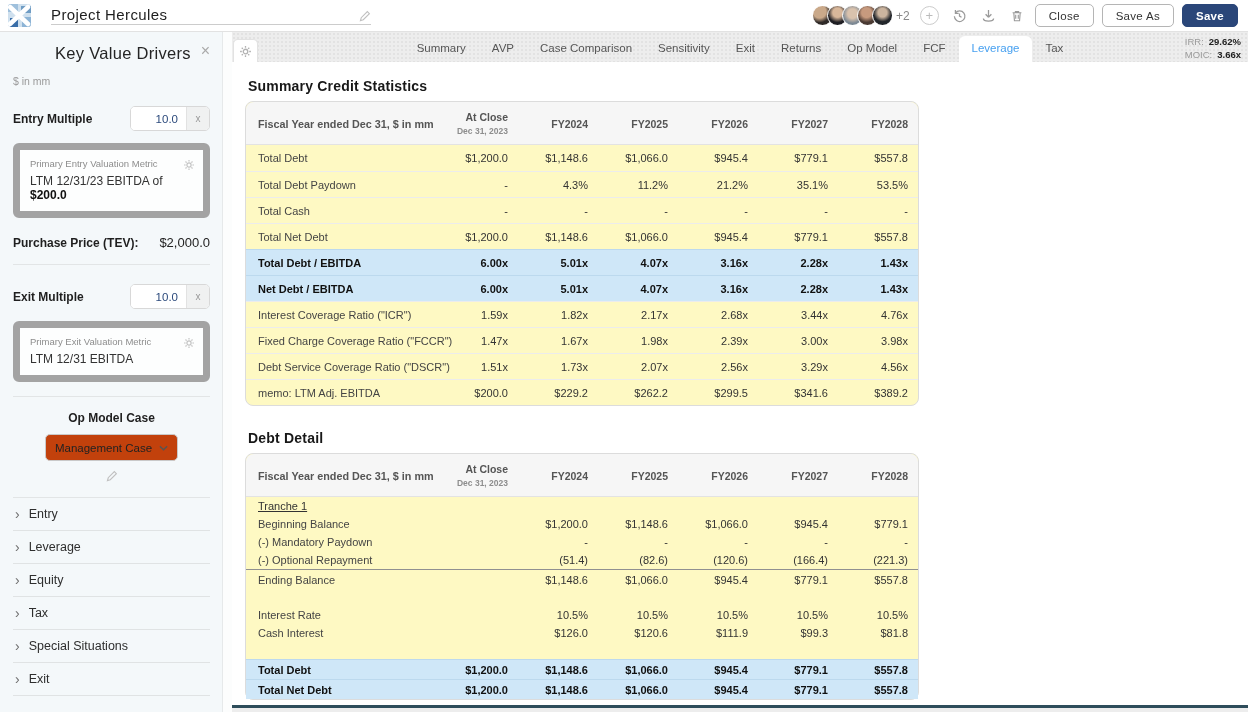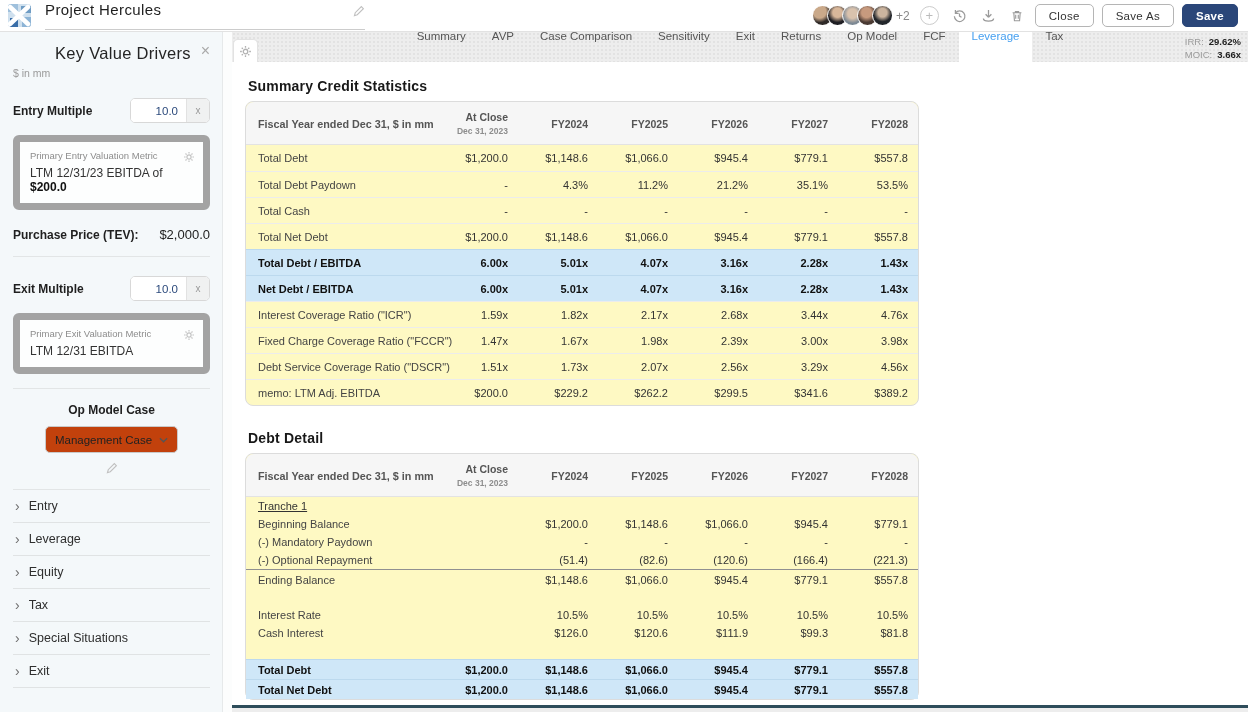--- a/index.html
+++ b/index.html
@@ -4,21 +4,21 @@
 <style>
   * { box-sizing: border-box; margin: 0; padding: 0; }
   html,body { width:1248px; height:712px; overflow:hidden;
     font-family:"Liberation Sans", sans-serif; background:#ededed; color:#333; }
 
   
   .topbar { height:32px; background:#fff; border-bottom:1px solid #e2e2e2;
     display:flex; align-items:center; padding:0 10px 0 8px; gap:8px; position:relative; z-index:9; }
   .logo { width:23px; height:23px; border-radius:3px; overflow:hidden; flex:none; }
   .title-wrap { display:flex; align-items:flex-end; justify-content:space-between;
-    width:320px; border-bottom:1px solid #ccc; padding-bottom:11px; margin-left:6px; }
+    width:320px; border-bottom:1px solid #ccc; padding-bottom:1px; margin-left:12px; }
   .proj-title { font-size:15px; letter-spacing:.4px; color:#1e1e1e; }
   .pencil { color:#c0c0c0; display:flex; }
   .topbar-right { margin-left:auto; display:flex; align-items:center; gap:8px; }
   .avatars { display:flex; align-items:center; }
   .avatar { width:21px; height:21px; border-radius:50%; border:1.5px solid #fff; margin-left:-6px; }
   .avatar:first-child { margin-left:0; }
   .avatar:nth-child(1){ background:radial-gradient(circle at 35% 30%, #caa98a 0 35%, #2f2a28 60%); }
   .avatar:nth-child(2){ background:radial-gradient(circle at 50% 35%, #d8b79a 0 30%, #1f1f24 62%); }
   .avatar:nth-child(3){ background:radial-gradient(circle at 50% 40%, #d9c2ad 0 32%, #7d8994 65%); }
   .avatar:nth-child(4){ background:radial-gradient(circle at 45% 35%, #c79a7e 0 30%, #4a3a33 60%); }
@@ -34,21 +34,21 @@
 
   
   .app-body { display:flex; height:680px; }
 
   
   .sidebar { width:222px; flex:none; background:#f4f8fa; padding:12px 12px 0 13px; overflow:hidden; }
   .sb-gutter { width:10px; flex:none; background:#fcfdfd; border-left:1px solid #e6e9ea; }
   .sb-head { display:flex; justify-content:space-between; align-items:flex-start; }
   .sb-title { font-size:16.5px; font-weight:400; color:#252525; letter-spacing:.3px;margin-left:42px; }
   .close-x { color:#a9a9a9; font-size:16px; line-height:14px; cursor:pointer; }
-  .sb-sub { font-size:10.5px; color:#9a9a9a; margin-top:4px; }
+  .sb-sub { font-size:10.5px; color:#9a9a9a; margin-top:12px; }
   .field-row { display:flex; justify-content:space-between; align-items:center; margin-top:19px; }
   .field-label { font-size:12px; font-weight:bold; color:#1f1f1f; }
   .input-group { display:flex; border:1px solid #d8d8d8; border-radius:5px; overflow:hidden;
     background:#fff; height:25px; }
   .num-input { width:55px; text-align:right; padding:0 8px; font-size:11.5px; color:#2c4a7c;
     border:none; outline:none; background:#fff; font-family:inherit; }
   .suffix { width:23px; background:#f0f1f1; border-left:1px solid #e2e2e2; color:#9a9a9a;
     font-size:10px; display:flex; align-items:center; justify-content:center; }
   .metric-card { border:7px solid #a3a3a3; border-radius:6px; background:#fdfefe; padding:8px 10px 9px;
     margin-top:12px; position:relative; }
@@ -66,21 +66,21 @@
   .acc-item { display:flex; align-items:center; gap:9px; padding:9px 2px;
     border-bottom:1px solid #e0e3e4; font-size:12.5px; color:#2e2e2e; cursor:pointer; }
   .chev { color:#6f6f6f; font-size:14px; line-height:10px; }
 
   
   .main { flex:1; display:flex; flex-direction:column; position:relative;
     background-color:#ededed;
     background-image:radial-gradient(#e2e2e2 1px, transparent 1px); background-size:4px 4px; }
   .tabbar { height:30px; display:flex; align-items:flex-end; position:relative; flex:none; }
   .tabs { display:flex; margin:0 auto; }
-  .tab { padding:6px 13px 20px; font-size:11.5px; color:#555; border-radius:6px 6px 0 0; cursor:pointer;text-align:right; }
+  .tab { padding:6px 13px 8px; font-size:11.5px; color:#555; border-radius:6px 6px 0 0; cursor:pointer;text-align:right; }
   .tab.active { background:#fff; color:#47a0f0; }
   .metrics { position:absolute; right:7px; top:3px; font-size:9.5px; line-height:13px; text-align:right; }
   .metrics .lbl { color:#9a9a9a; margin-right:5px; }
   .metrics .val { color:#222; font-weight:bold; }
   .gear-tab { position:absolute; left:1px; top:7px; width:25px; height:23px; background:#fff;
     border:1px solid #e2e2e2; border-bottom:none; border-radius:5px 5px 0 0;
     display:flex; align-items:center; justify-content:center; color:#b2b2b2; cursor:pointer; }
   .content { flex:1; background:#fff; padding:16px 0 0 13px; overflow:hidden; }
   .bottom-line { height:3px; background:#2e4d5b; flex:none; }
   .bottom-gap { height:4px; background:#ededed; flex:none; }

